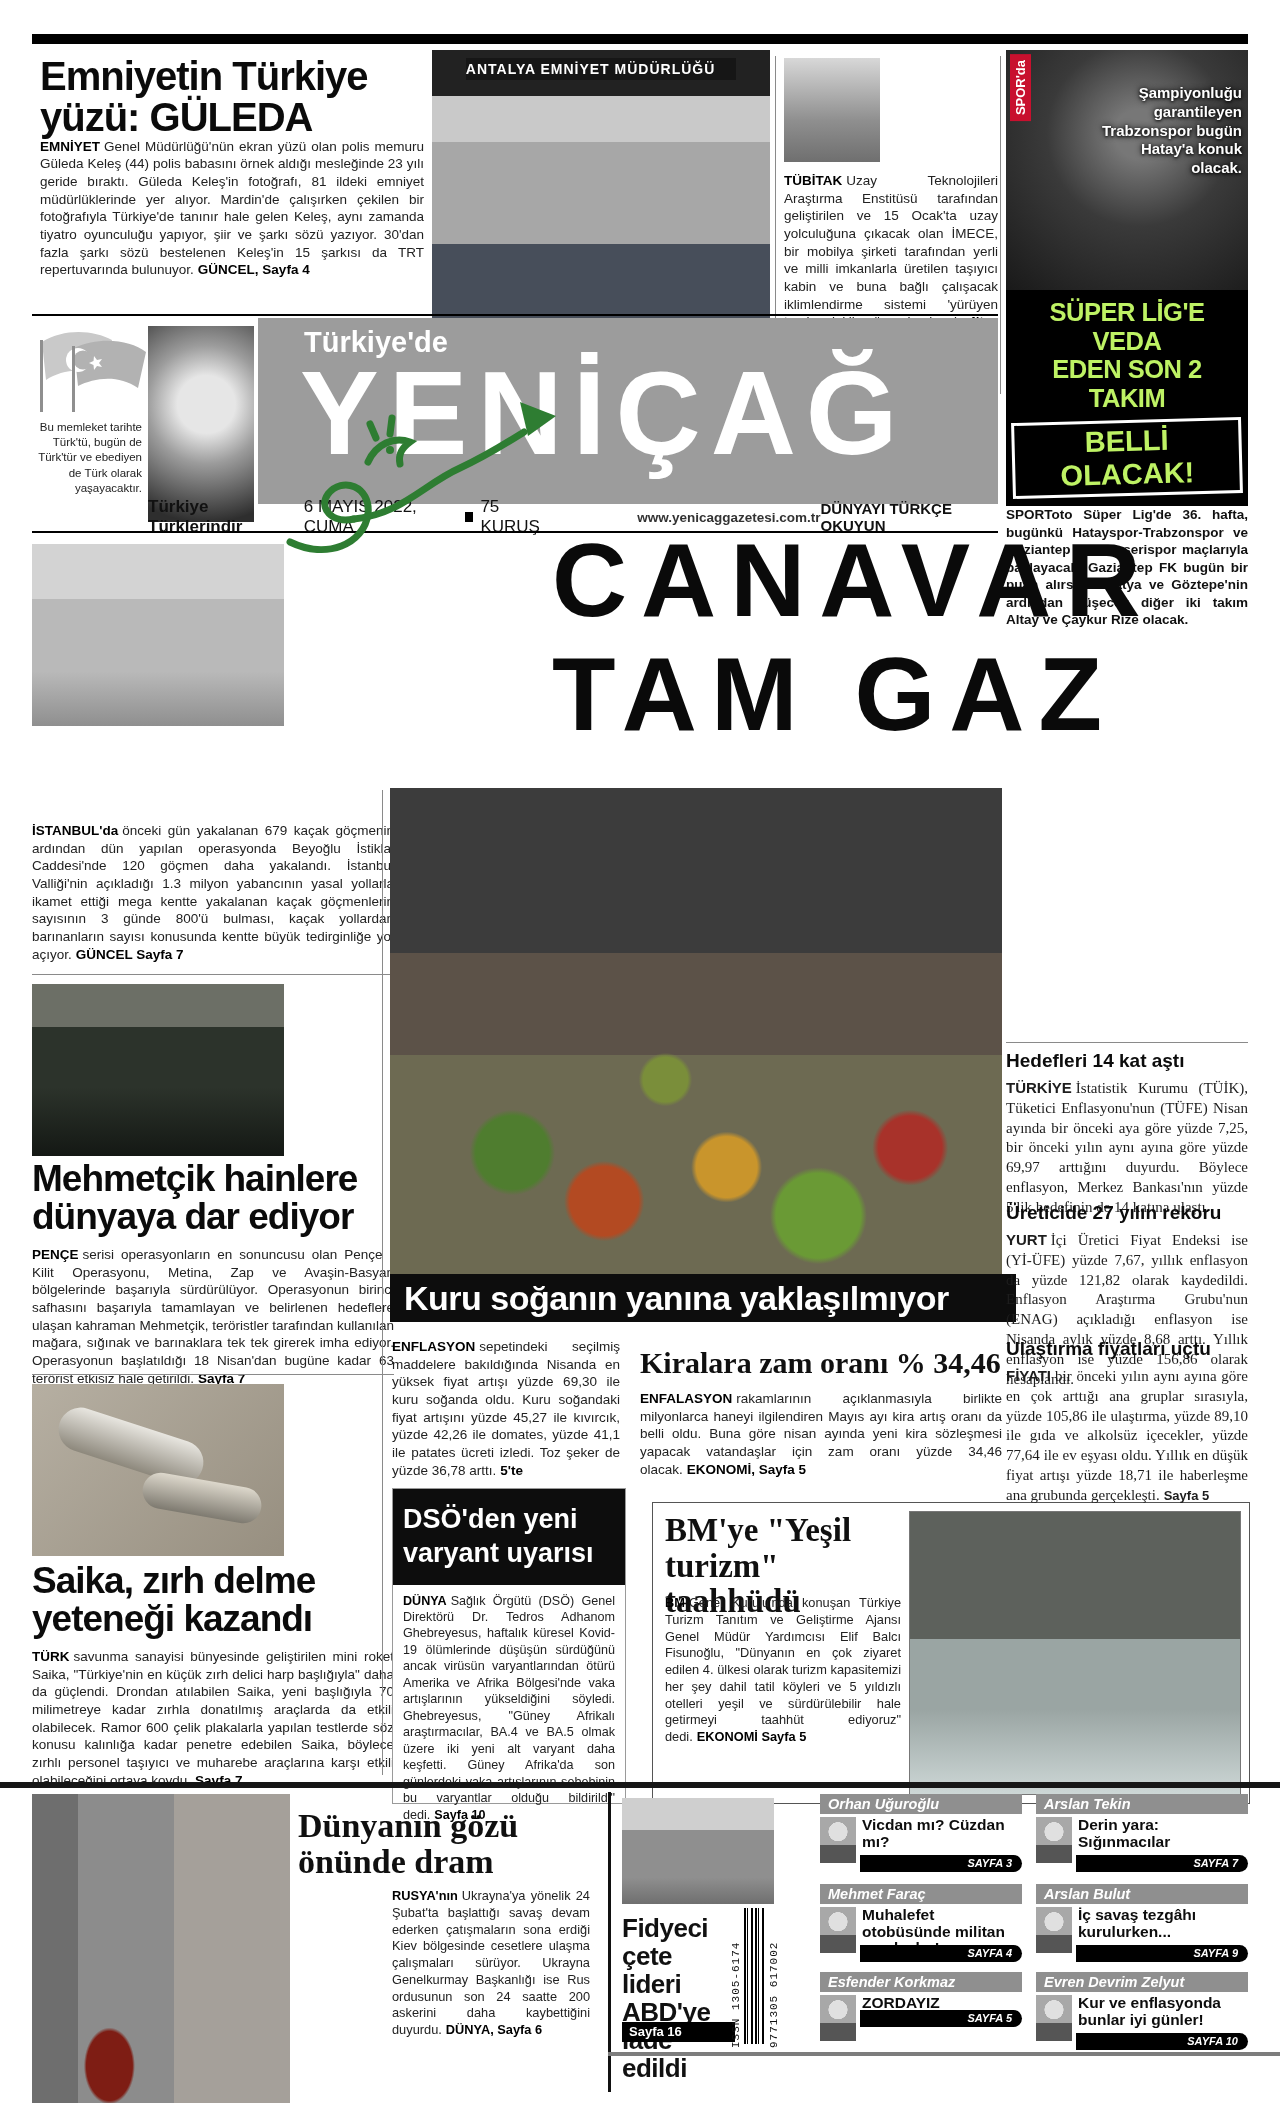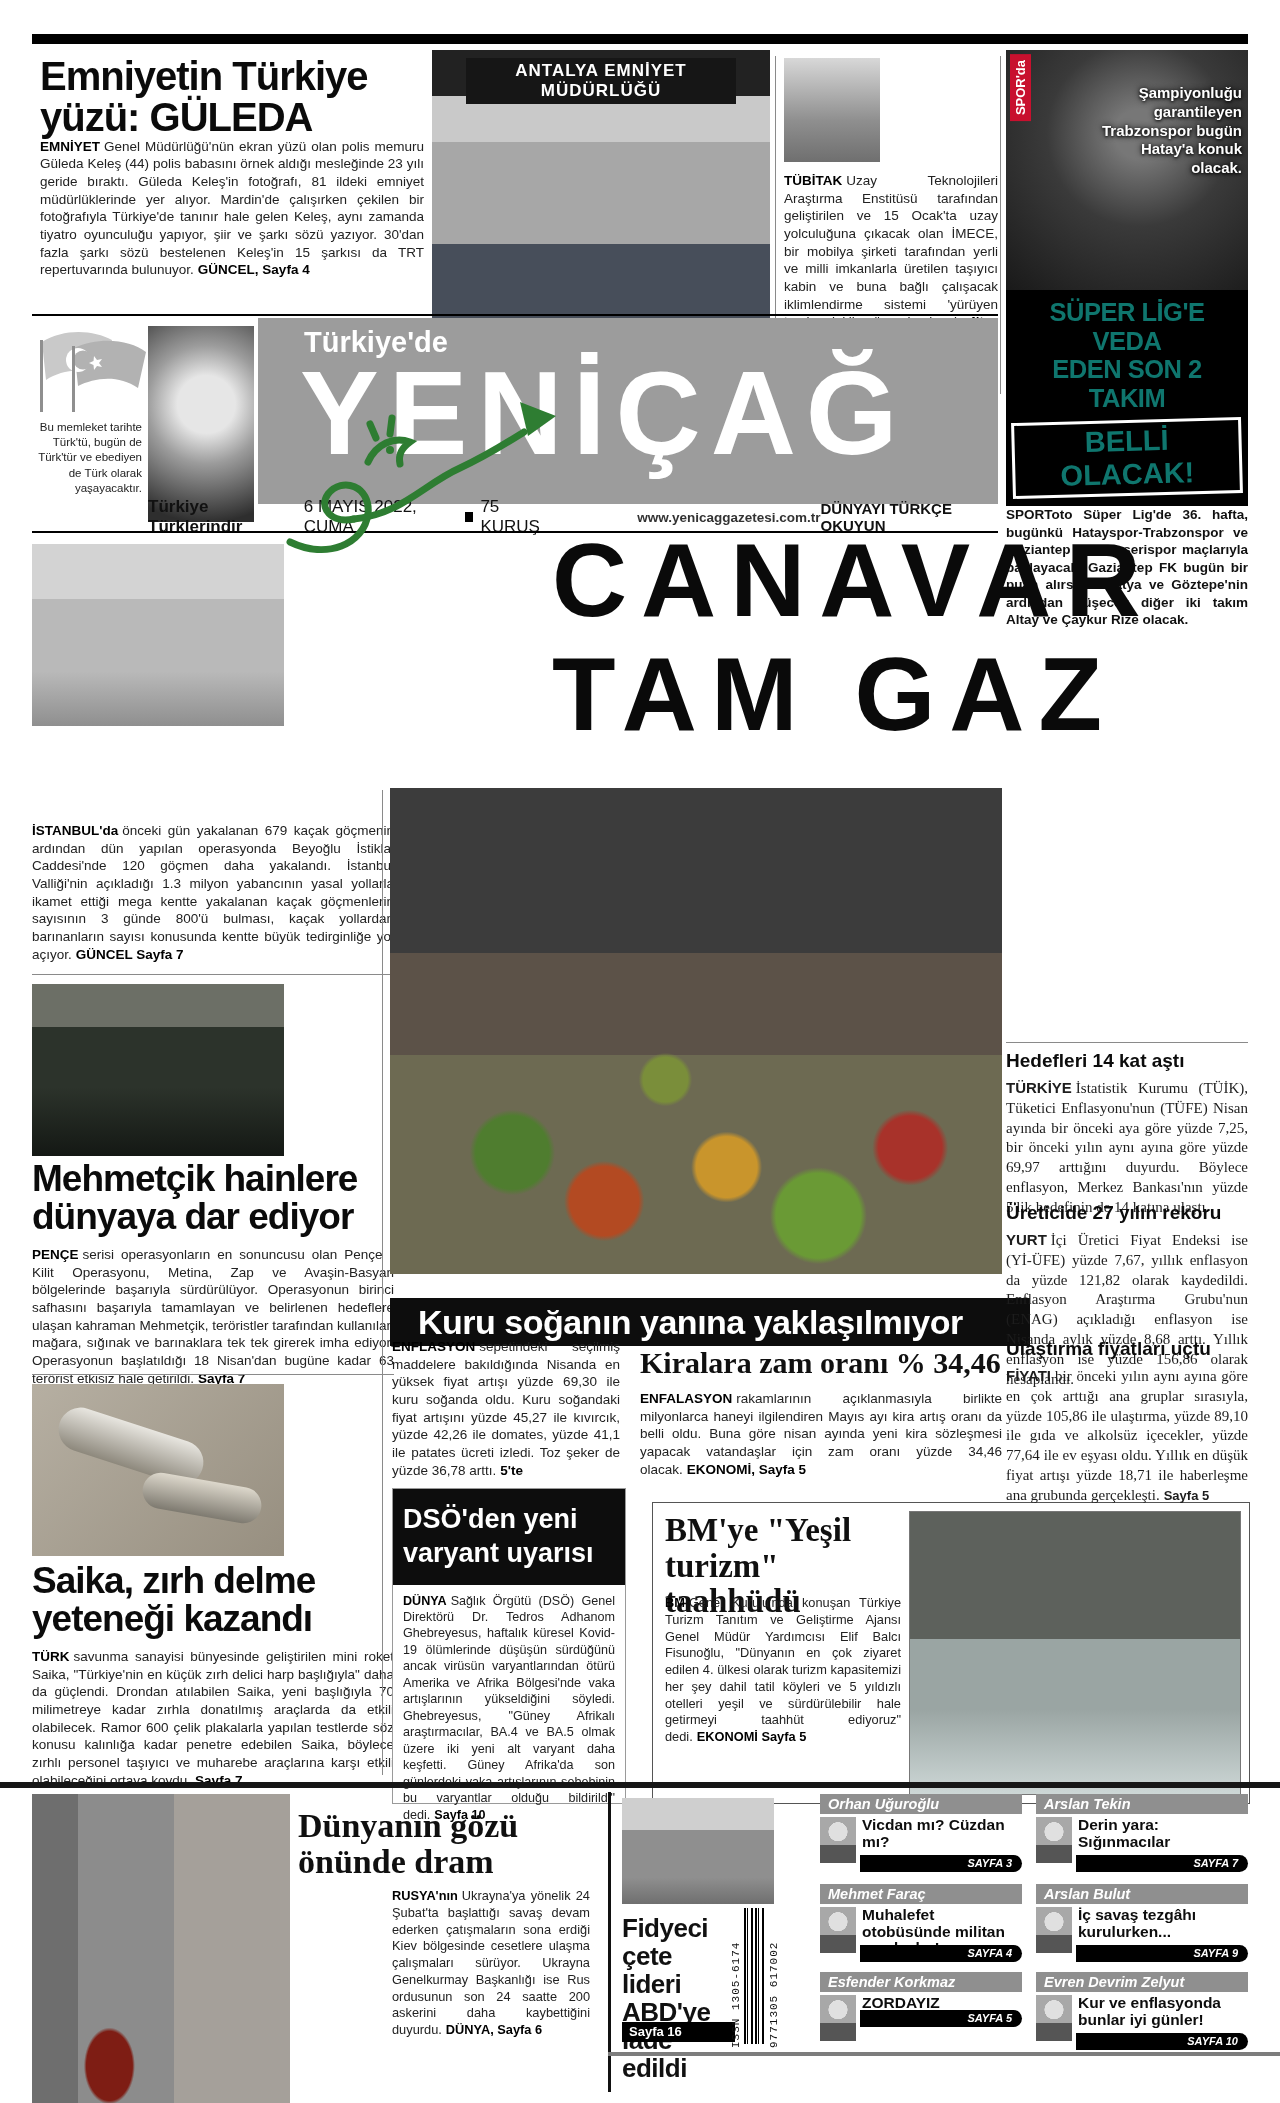--- a/index.html
+++ b/index.html
@@ -46,28 +46,28 @@
   #region-label{font-weight:bold;font-size:29px;padding:8px 0 0 46px;}
   #quote{font-size:11.5px;line-height:1.32;text-align:right;color:#222;}
   .dateline{font-size:17px;color:#111;display:flex;align-items:center;}
   
   .mega{font-weight:bold;font-size:104px;line-height:1;letter-spacing:14px;color:#0a0a0a;}
   
   #sport-label{background:#c8102e;color:#fff;font-weight:bold;font-size:13px;
     writing-mode:vertical-rl;transform:rotate(180deg);padding:6px 3px;}
   #sport-caption{color:#fff;font-weight:bold;font-size:15px;line-height:1.25;text-align:right;
     text-shadow:0 1px 3px #000,0 0 6px #000;}
-  #sport-box{background:#000;color:#0f766e;text-align:center;padding:8px 6px 10px;}
+  #sport-box{background:#000;color:#bef264;text-align:center;padding:8px 6px 10px;}
   .sport-h{font-weight:bold;font-size:25.5px;line-height:1.12;letter-spacing:-.5px;}
   #sport-boxed{display:inline-block;border:3px solid #fff;padding:2px 10px;margin-top:8px;
     font-weight:bold;font-size:29px;transform:rotate(-1.5deg);}
   #sport-body{font-weight:bold;font-size:13.5px;line-height:1.3;text-align:justify;margin-top:9px;}
   
   #kuru-strip{background:#0d0d0d;color:#fff;font-weight:bold;font-size:34px;line-height:48px;
-    padding-left:28px;letter-spacing:-.5px;white-space:nowrap;margin-top:24px;}
+    padding-left:14px;letter-spacing:-.5px;white-space:nowrap;}
   #dso-box{border:1px solid #9a9a9a;background:#fff;}
   #dso-title{background:#0d0d0d;color:#fff;font-weight:bold;font-size:27px;line-height:1.25;padding:14px 10px;}
   #bm-box{border:1.5px solid #555;background:#fff;}
   .bm-head{font-family:"Liberation Serif",serif;font-weight:bold;font-size:33px;line-height:1.08;color:#101010;}
   .serif-head{font-family:"Liberation Serif",serif;font-weight:bold;color:#101010;}
   
   #tuik-intro{font-size:21px;line-height:1.37;color:#3c3c3c;}
   .sec-title{font-weight:bold;font-size:19px;color:#0c0c0c;}
   
   .col-cell{position:absolute;}
@@ -82,21 +82,21 @@
     font-style:italic;font-weight:bold;font-size:11px;line-height:17px;text-align:right;
     padding-right:10px;border-radius:0 9px 9px 0;}
   
   .bars{background:repeating-linear-gradient(90deg,#000 0 2px,#fff 2px 3px,#000 3px 4px,#fff 4px 7px,#000 7px 9px,#fff 9px 11px);}
   .rot{writing-mode:vertical-rl;transform:rotate(180deg);font-size:11px;letter-spacing:1px;color:#111;
     font-family:"Liberation Mono",monospace;}
   #fidyeci-h{font-weight:bold;font-size:26px;line-height:1.08;letter-spacing:-.5px;}
   #sayfa16{background:#000;color:#fff;font-weight:bold;font-size:13px;line-height:20px;padding-left:7px;}
   .sq{display:inline-block;width:10px;height:10px;background:#000;margin:0 7px 0 14px;}
   .caption-banner{position:absolute;top:8px;left:10%;width:80%;background:#161616;color:#fff;
-    font-weight:bold;font-size:17px;text-align:center;padding:3px 0;letter-spacing:1px;}
+    font-weight:bold;font-size:14px;padding:3px 0;letter-spacing:1px;}
 </style>
 </head>
 <body>
 
 <div id="page">
 
   <div class="abs rule" style="left:32px;top:34px;width:1216px;height:10px;"></div>
 
   <div class="abs" style="left:40px;top:56px;width:384px;">
     <div class="head-xl">Emniyetin Türkiye yüzü: GÜLEDA</div>

